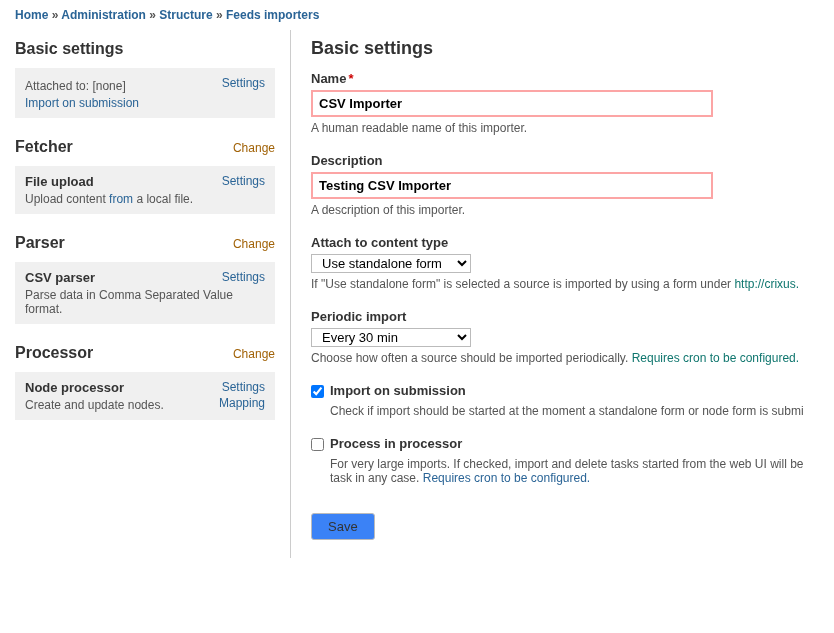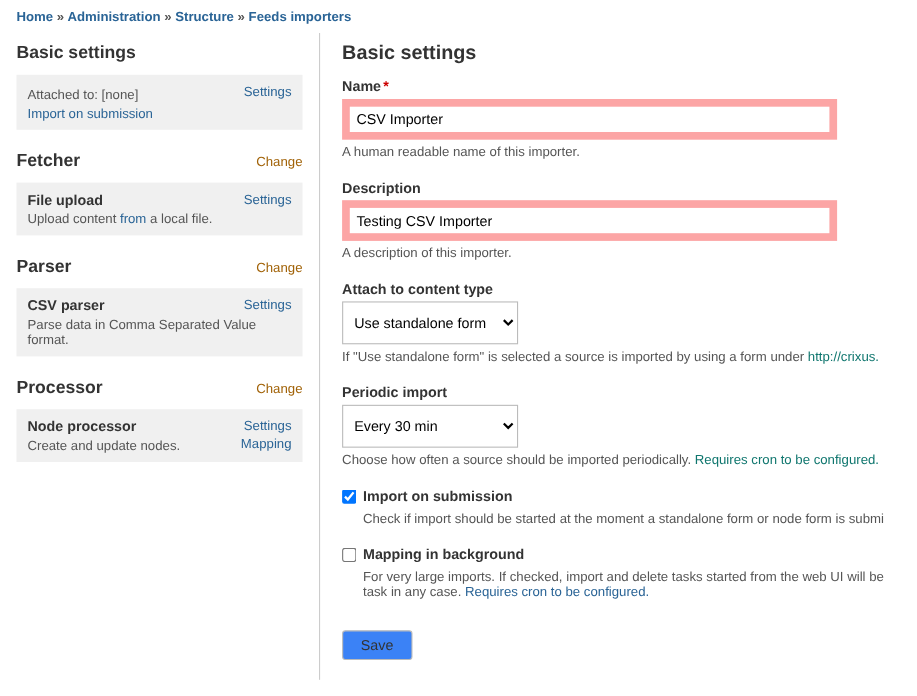--- a/index.html
+++ b/index.html
@@ -99,35 +99,36 @@
       font-weight: bold;
       font-size: 13px;
       margin-bottom: 4px;
       display: block;
     }
     .form-label .required {
       color: #c00;
       margin-left: 2px;
     }
     .form-input {
-      width: 450px;
+      width: 402px;
       max-width: 100%;
       padding: 4px 6px;
-      border: 7px solid #fca5a5;
+      border: 2px solid #fca5a5;
       font-size: 13px;
       outline: none;
+      font-weight: bold;
     }
     .form-hint {
       font-size: 12px;
       color: #555;
       margin-top: 4px;
     }
     .form-hint a { color: #0f766e; }
     .form-select {
-      padding: 10px 6px;
+      padding: 0 6px;
       border: 1px solid #bbb;
       font-size: 13px;
       background: #fff;
       cursor: pointer;
       min-width: 160px;
     }
     .checkbox-row {
       display: flex;
       align-items: flex-start;
       margin-bottom: 6px;
@@ -287,21 +288,21 @@
       <div class="checkbox-row">
         <input type="checkbox" id="import-sub-check" checked="" style="">
         <label for="import-sub-check" class="checkbox-label">Import on submission</label>
       </div>
       <div class="checkbox-desc">Check if import should be started at the moment a standalone form or node form is submi</div>
     </div>
 
     <div class="form-group">
       <div class="checkbox-row">
         <input type="checkbox" id="process-bg-check" style="">
-        <label for="process-bg-check" class="checkbox-label">Mapping in background</label>
+        <label for="process-bg-check" class="checkbox-label">Process in processor</label>
       </div>
       <div class="checkbox-desc">
         <span>For very large imports. If checked, import and delete tasks started from the web UI will be task in any case.</span> <a href="#">Requires cron to be configured.</a>
       </div>
     </div>
 
     <div class="form-group">
       <button class="btn-save">Save</button>
     </div>
 

